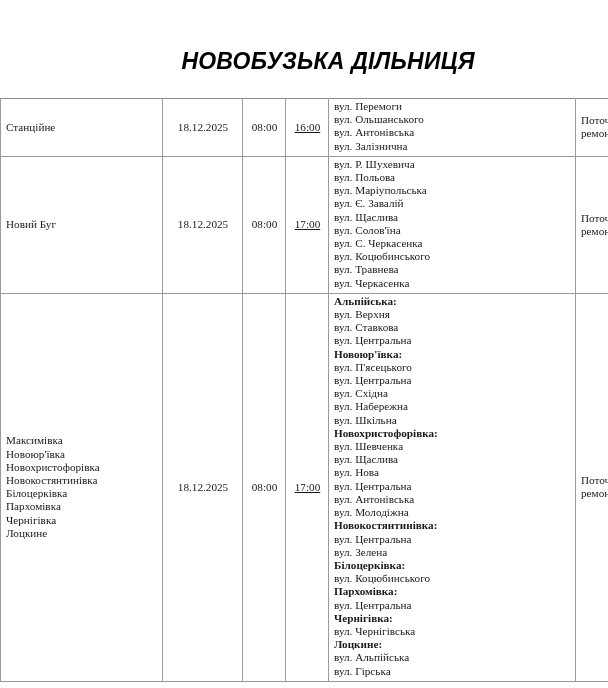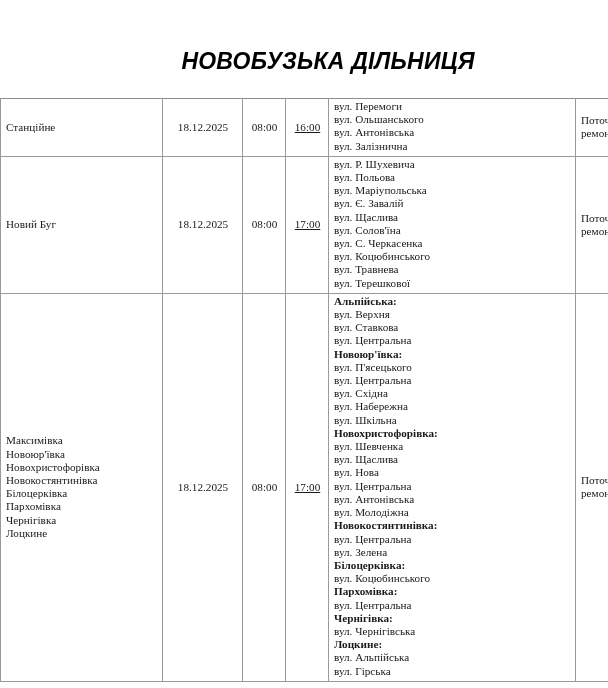--- a/index.html
+++ b/index.html
@@ -117,21 +117,21 @@
           <span class="street-list">
             <span class="street-line">вул. Р. Шухевича</span>
             <span class="street-line">вул. Польова</span>
             <span class="street-line">вул. Маріупольська</span>
             <span class="street-line">вул. Є. Завалій</span>
             <span class="street-line">вул. Щаслива</span>
             <span class="street-line">вул. Солов'їна</span>
             <span class="street-line">вул. С. Черкасенка</span>
             <span class="street-line">вул. Коцюбинського</span>
             <span class="street-line">вул. Травнева</span>
-            <span class="street-line">вул. Терешкової</span>
+            <span class="street-line">вул. Черкасенка</span>
           </span>
         </td>
         <td class="col-reason">
           <span class="reason-text">Поточний ремонт</span>
         </td>
       </tr>
 
       <tr>
         <td class="col-settlement">
           <span class="settlement-list">

